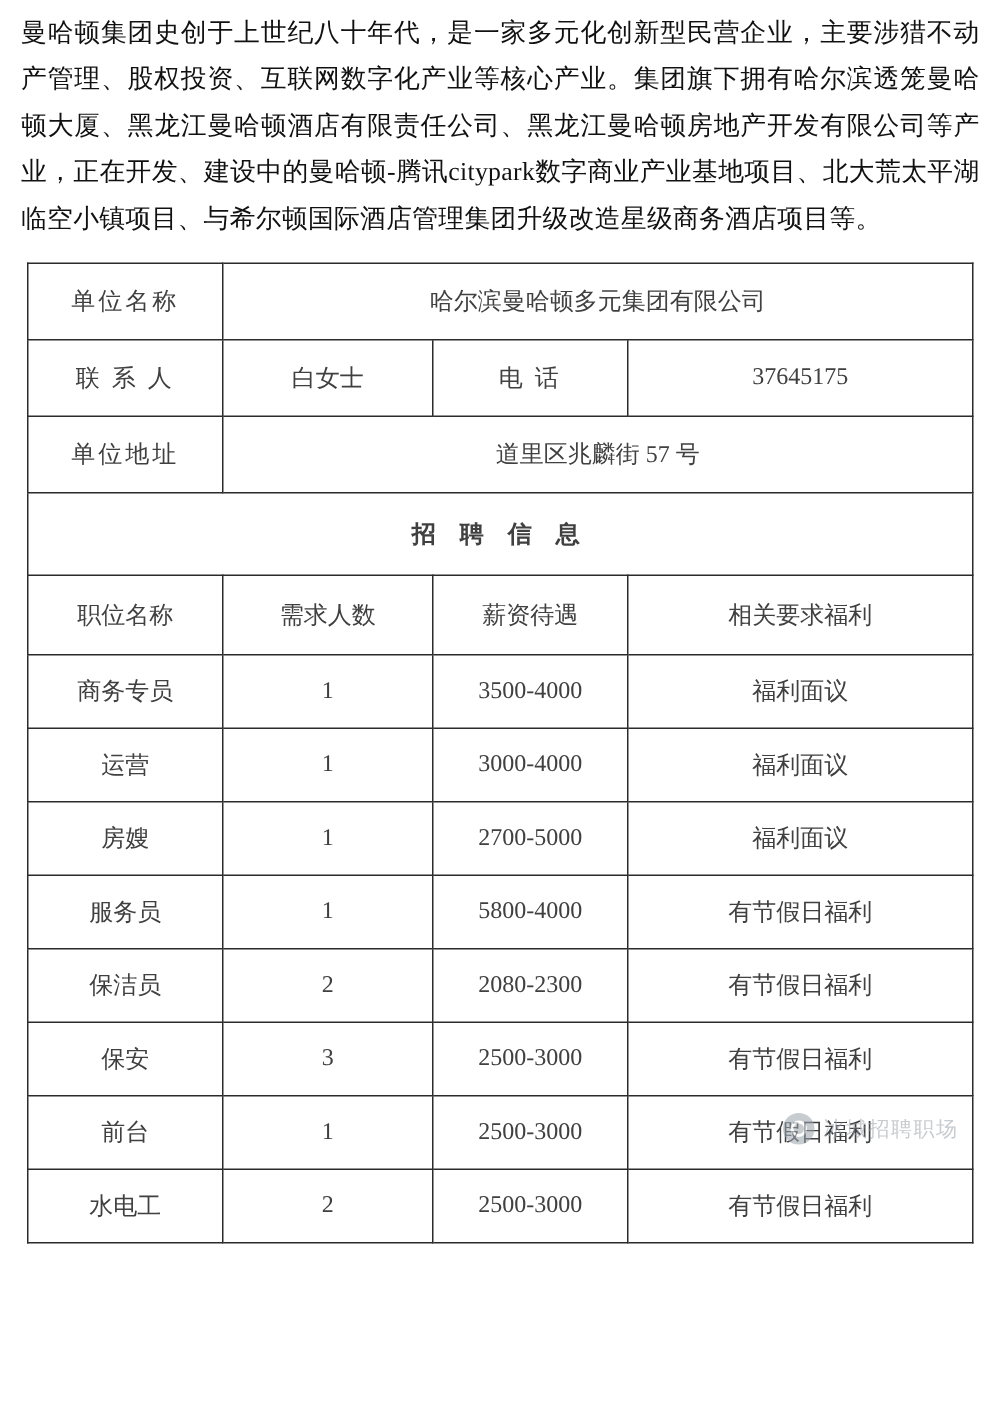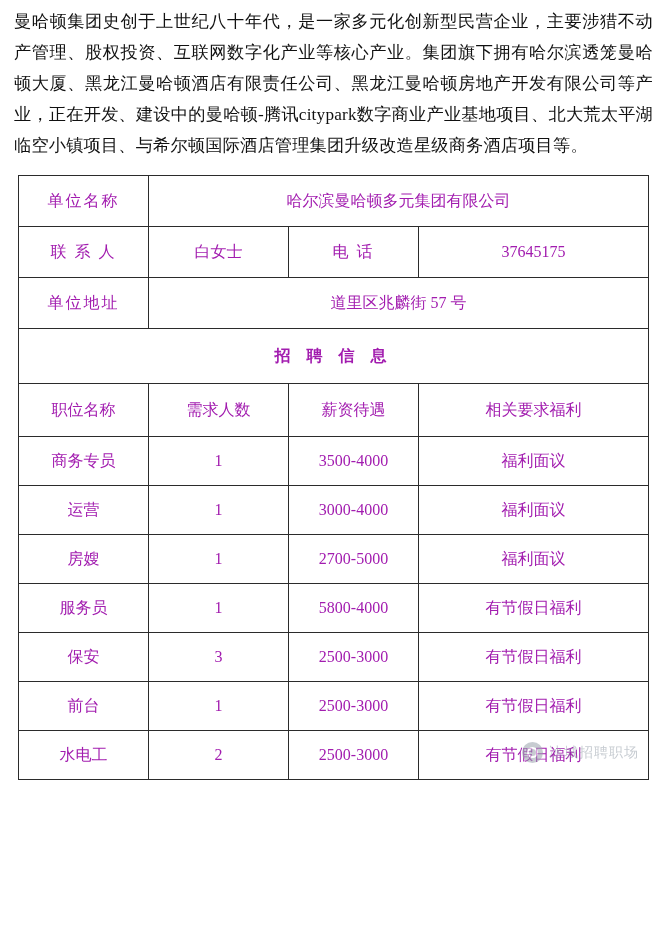--- a/index.html
+++ b/index.html
@@ -35,21 +35,21 @@
     width: 630px;
     margin: 0 auto;
     border-collapse: collapse;
     table-layout: fixed;
   }
   table.main td {
     border: 1px solid #2b2b2b;
     text-align: center;
     vertical-align: middle;
     font-size: 16px;
-    color: #a21caf;
+    color: #404040;
     margin-left: 44px;
   }
   td.label {
     letter-spacing: 2px;
     height: 48px;
   }
   td.value {
     height: 48px;
   }
   td.sectiontitle {
@@ -160,20 +160,26 @@
         <td class="cell">2700-5000</td>
         <td class="cell">福利面议</td>
       </tr>
       <tr>
         <td class="cell">服务员</td>
         <td class="cell">1</td>
         <td class="cell">5800-4000</td>
         <td class="cell">有节假日福利</td>
       </tr>
       <tr>
+        <td class="cell">保洁员</td>
+        <td class="cell">2</td>
+        <td class="cell">2080-2300</td>
+        <td class="cell">有节假日福利</td>
+      </tr>
+      <tr>
         <td class="cell">保安</td>
         <td class="cell">3</td>
         <td class="cell">2500-3000</td>
         <td class="cell">有节假日福利</td>
       </tr>
       <tr>
         <td class="cell">前台</td>
         <td class="cell">1</td>
         <td class="cell">2500-3000</td>
         <td class="cell">有节假日福利</td>

